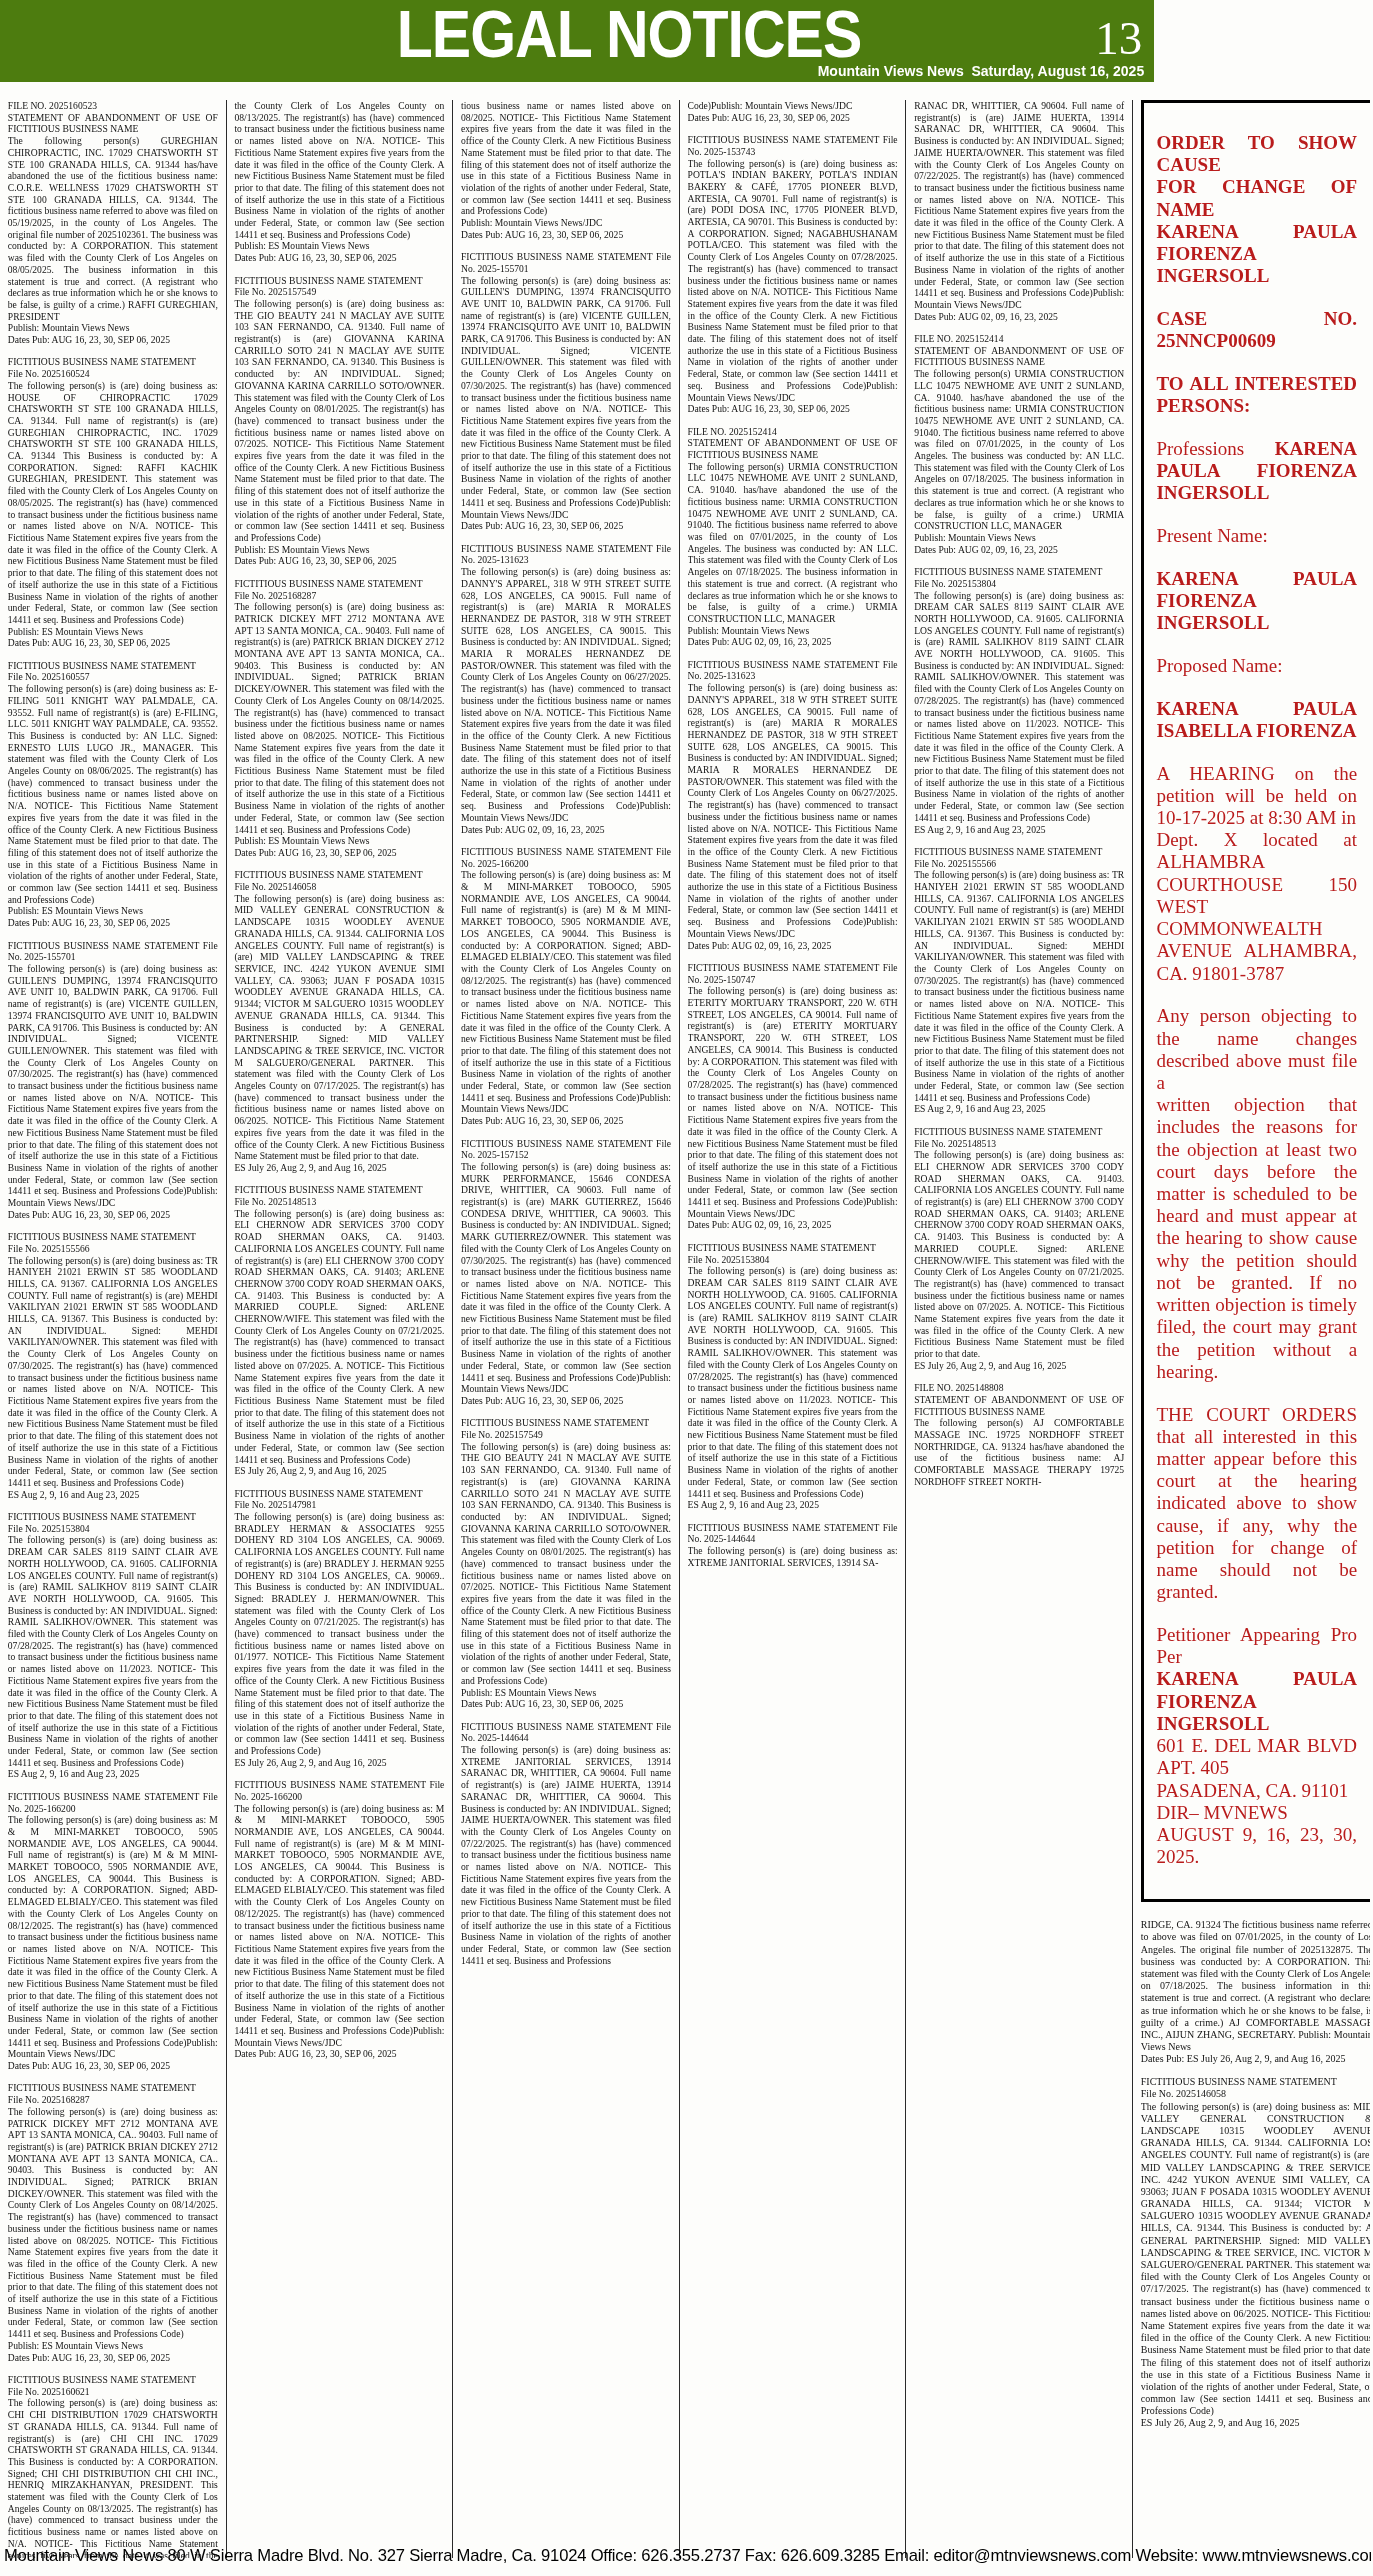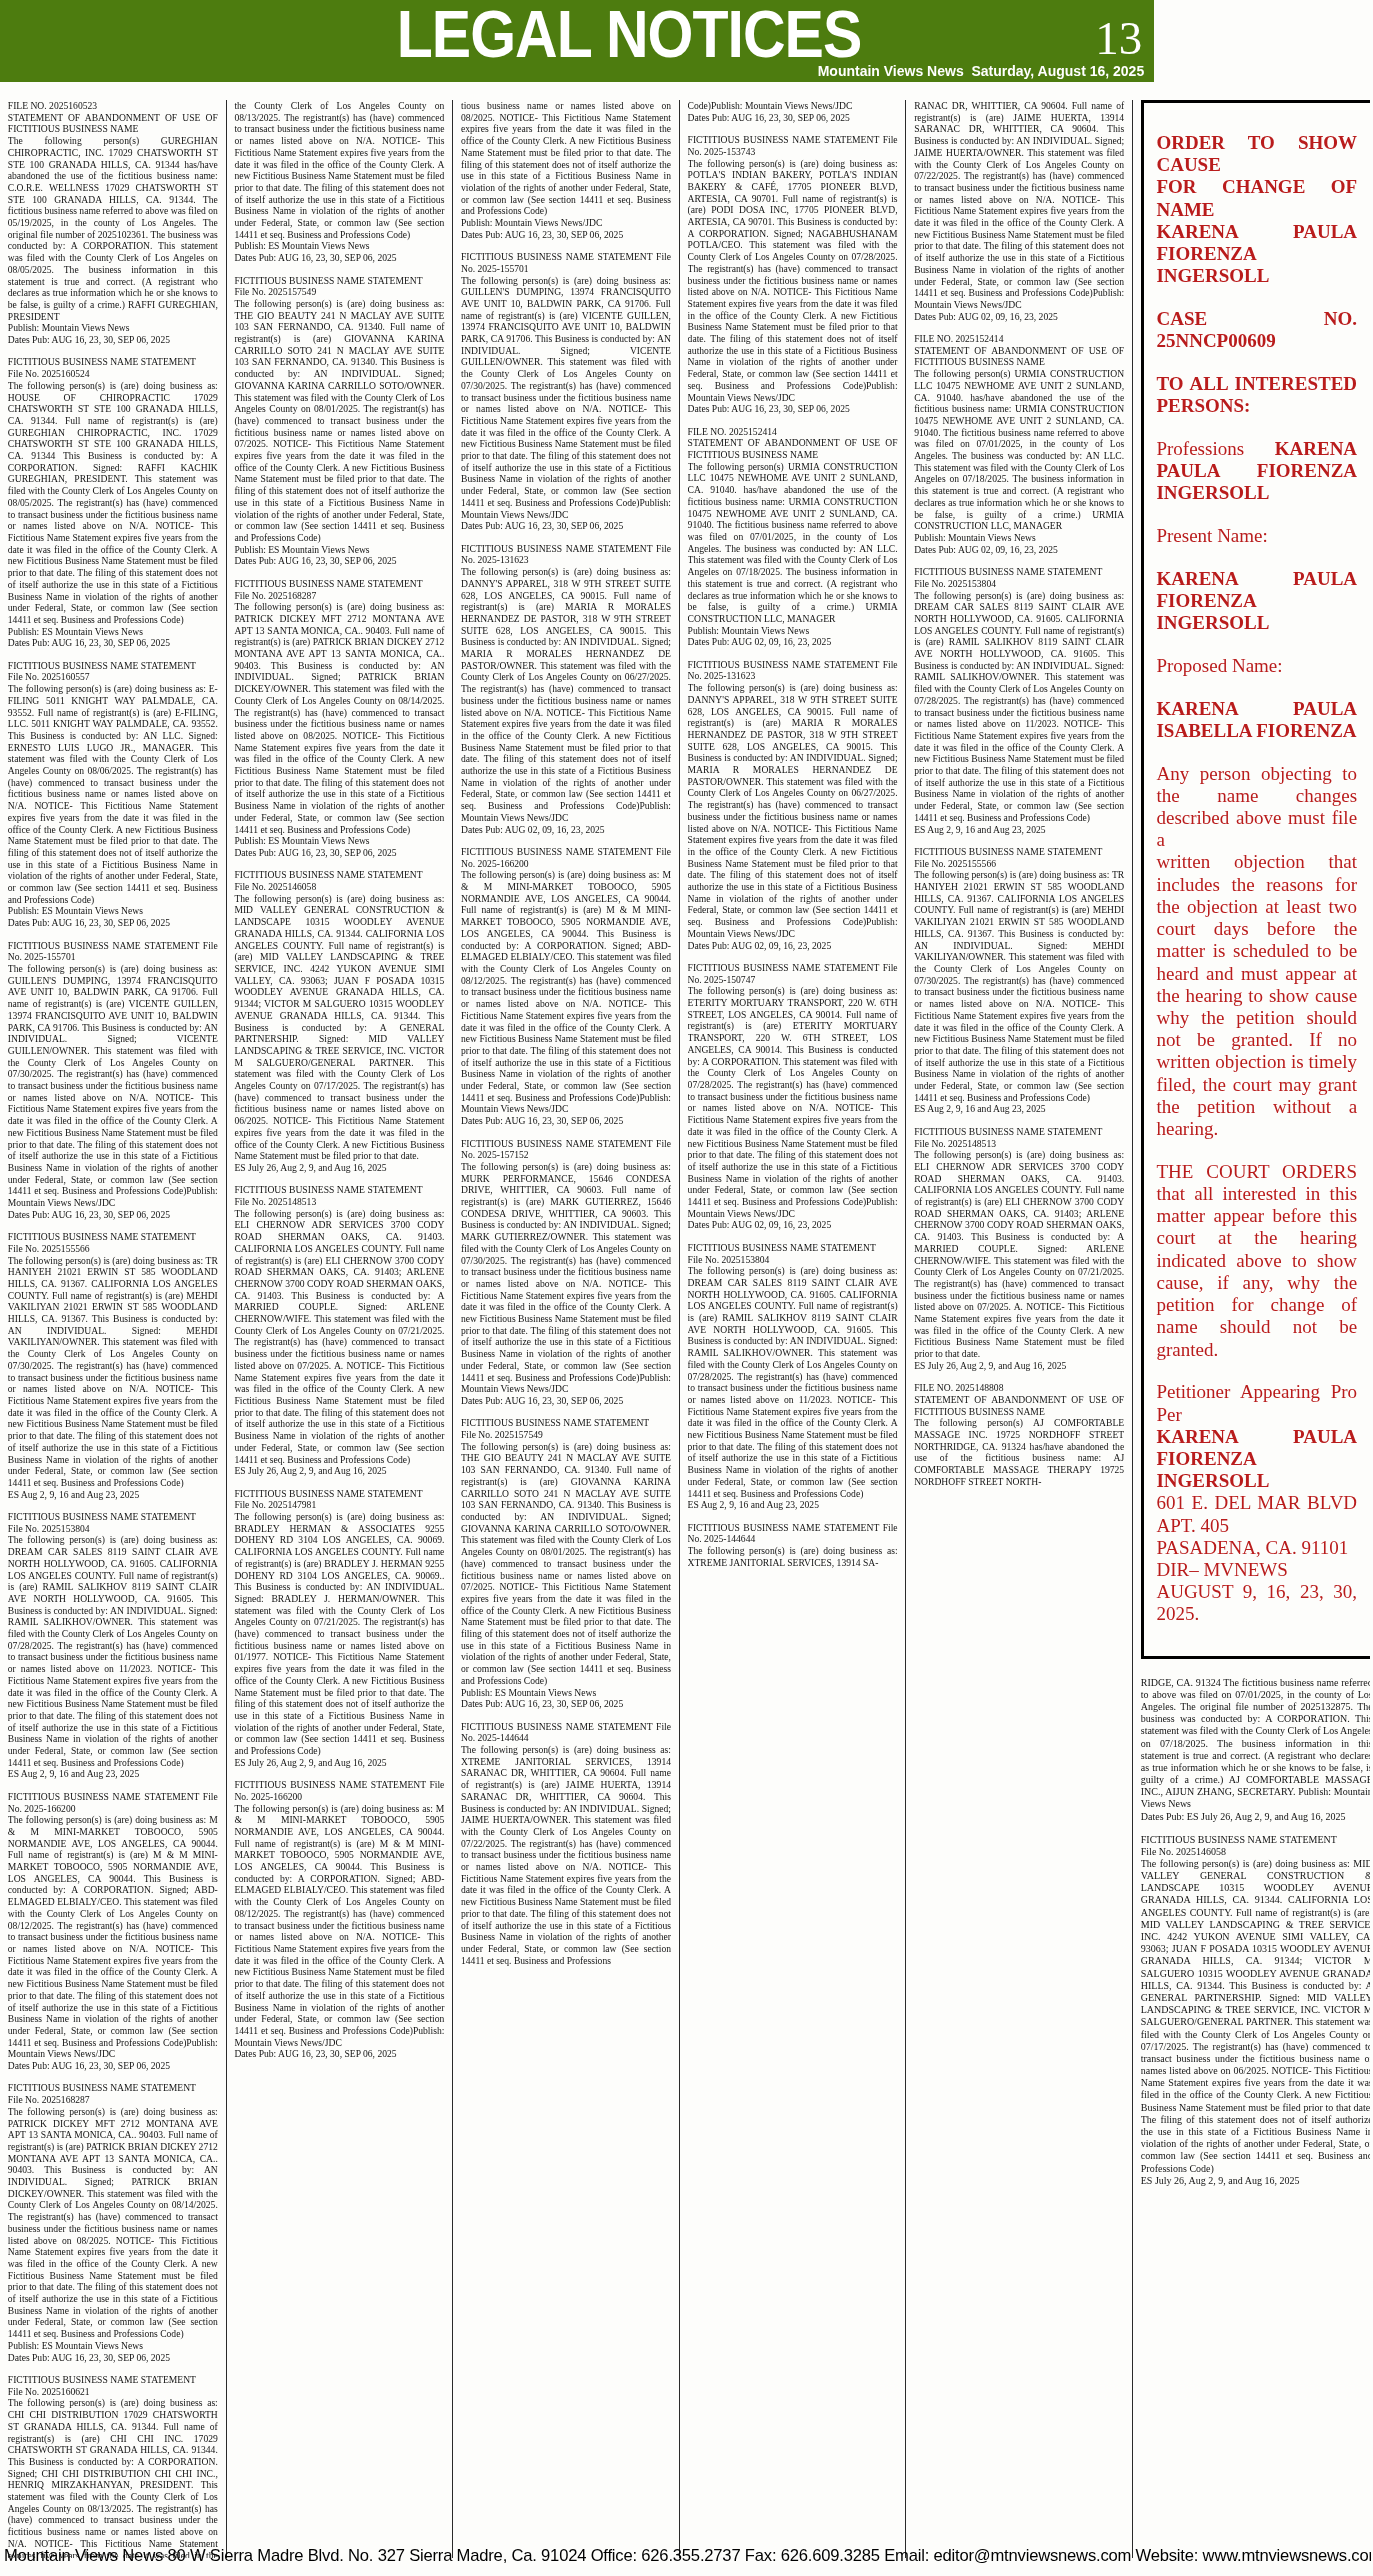--- a/index.html
+++ b/index.html
@@ -190,20 +190,22 @@
           <p><span class="b">ORDER TO SHOW CAUSE
 FOR CHANGE OF NAME
 KARENA PAULA FIORENZA INGERSOLL</span></p>
           <p><span class="b">CASE NO. 25NNCP00609</span></p>
           <p><span class="b">TO ALL INTERESTED PERSONS:</span></p>
           <p><span>Professions </span><span class="b">KARENA PAULA FIORENZA INGERSOLL</span></p>
           <p><span>Present Name:</span></p>
           <p><span class="b">KARENA PAULA FIORENZA INGERSOLL</span></p>
           <p><span>Proposed Name:</span></p>
           <p><span class="b">KARENA PAULA ISABELLA FIORENZA</span></p>
+          <p><span>A HEARING on the petition will be held on 10-17-2025 at 8:30 AM in
+Dept. X located at ALHAMBRA COURTHOUSE 150 WEST COMMONWEALTH AVENUE ALHAMBRA, CA. 91801-3787</span></p>
           <p><span>Any person objecting to the name changes described above must file a
 written objection that includes the reasons for the objection at least two court days before the matter is scheduled to be heard and must appear at the hearing to show cause why the petition should not be granted. If no written objection is timely filed, the court may grant the petition without a hearing.</span></p>
           <p><span>THE COURT ORDERS that all interested in this matter appear before this court at the hearing indicated above to show cause, if any, why the petition for change of name should not be granted.</span></p>
           <p><span>Petitioner Appearing Pro Per
 </span><span class="b">KARENA PAULA FIORENZA INGERSOLL</span><span>
 601 E. DEL MAR BLVD APT. 405
 PASADENA, CA. 91101
 DIR– MVNEWS
 AUGUST 9, 16, 23, 30, 2025.</span></p>
         </div>

